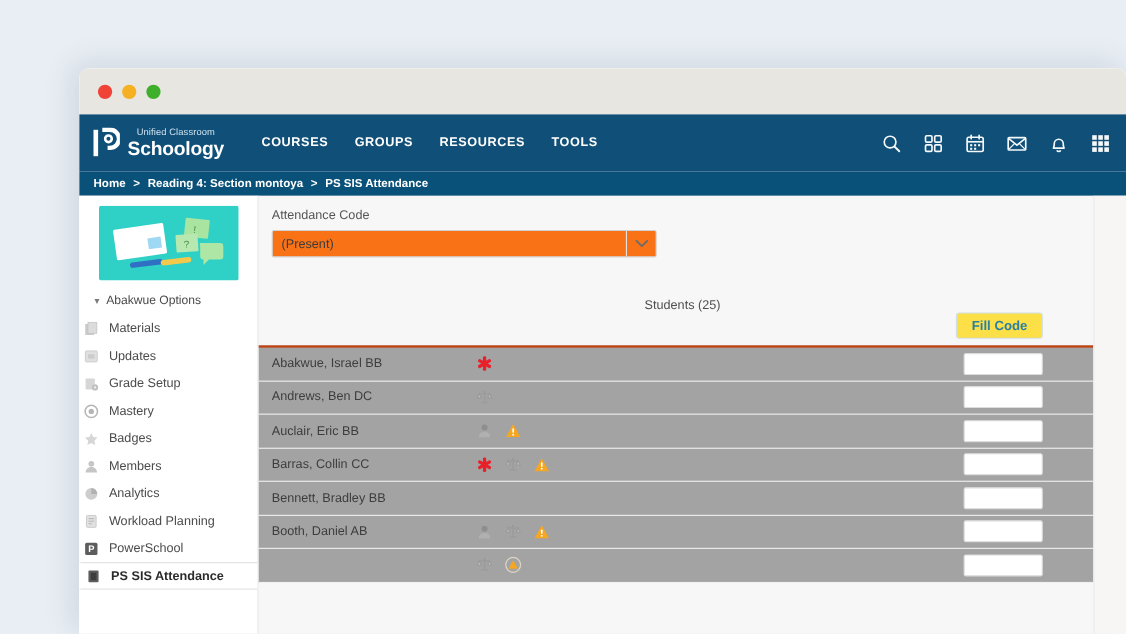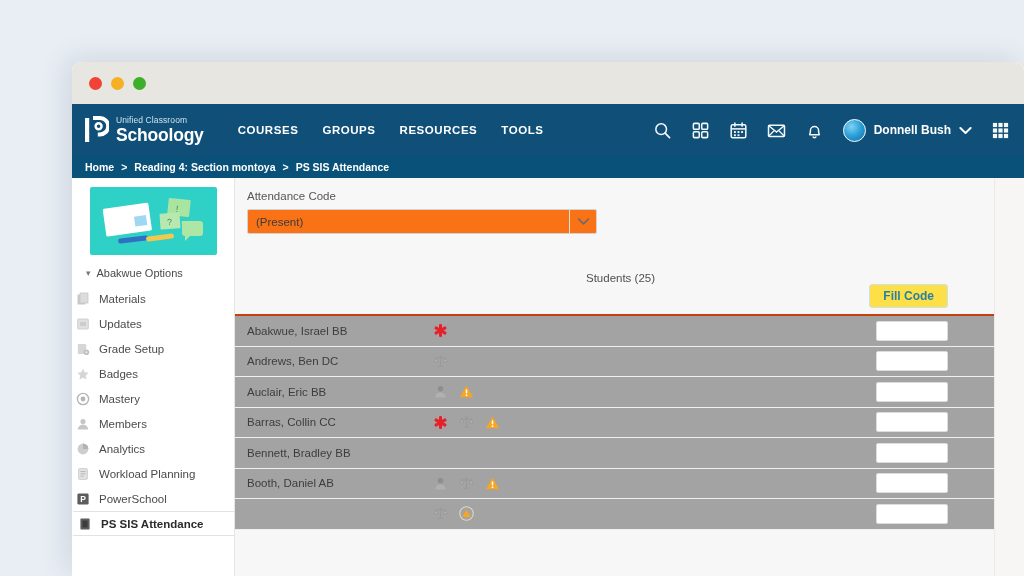--- a/index.html
+++ b/index.html
@@ -35,20 +35,21 @@
   .dot.amber { background: #f6b024; }
   .dot.green { background: #3eaf2b; }
 
   
   .topnav {
     height: 52px;
     background: #0f4f78;
     display: flex; align-items: center;
     padding: 0 14px 0 12px;
     position: relative;
+    text-align: center;
   }
   .brand { display: flex; align-items: center; gap: 7px; }
   .logo-mark { width: 25px; height: 28px; flex: 0 0 auto; }
   .brand-text { line-height: 1; }
   .brand-top {
     font-size: 8.5px; color: #cfe2ee; letter-spacing: .1px;
     display: block; margin-bottom: 2px;
   }
   .brand-main {
     font-size: 17.5px; font-weight: bold; color: #ffffff;
@@ -250,27 +251,20 @@
         <rect x="1.6" y="4.4" width="16.8" height="11.8" rx="1" fill="none" stroke="#ffffff" stroke-width="1.6"></rect>
         <polyline points="1.6,4.8 10,11.6 18.4,4.8" fill="none" stroke="#ffffff" stroke-width="1.5"></polyline>
         <line x1="1.9" y1="15.8" x2="7.4" y2="10.3" stroke="#ffffff" stroke-width="1.3"></line>
         <line x1="18.1" y1="15.8" x2="12.6" y2="10.3" stroke="#ffffff" stroke-width="1.3"></line>
       </svg>
       <svg class="navicon" viewBox="0 0 20 20">
         <path d="M5 14.4 c0-1 .7-1.3 .7-4.2 a4.3 4.3 0 0 1 8.6 0 c0 2.9 .7 3.2 .7 4.2 z" fill="none" stroke="#ffffff" stroke-width="1.6" stroke-linejoin="round"></path>
         <path d="M8.2 16.3 a1.9 1.9 0 0 0 3.6 0" fill="none" stroke="#ffffff" stroke-width="1.5"></path>
       </svg>
 
-      <div class="user">
-        <span class="avatar"></span>
-        <span class="username">Donnell Bush</span>
-        <svg width="13" height="9" viewBox="0 0 13 9">
-          <polyline points="1.4,2 6.5,7 11.6,2" fill="none" stroke="#ffffff" stroke-width="2" stroke-linecap="round" stroke-linejoin="round"></polyline>
-        </svg>
-      </div>
 
       <svg class="navicon" viewBox="0 0 20 20">
         <g fill="#ffffff">
           <rect x="2" y="2" width="4.4" height="4.4"></rect>
             <rect x="7.8" y="2" width="4.4" height="4.4"></rect>
             <rect x="13.6" y="2" width="4.4" height="4.4"></rect>
           <rect x="2" y="7.8" width="4.4" height="4.4"></rect>
             <rect x="7.8" y="7.8" width="4.4" height="4.4"></rect>
             <rect x="13.6" y="7.8" width="4.4" height="4.4"></rect>
           <rect x="2" y="13.6" width="4.4" height="4.4"></rect>
@@ -334,31 +328,31 @@
         <svg class="ico" viewBox="0 0 14 14">
           <rect x="1.8" y="2" width="8.4" height="10" rx="1" fill="#d6d6d6"></rect>
           <circle cx="10.4" cy="10.2" r="2.8" fill="#c0c0c0"></circle>
           <circle cx="10.4" cy="10.2" r="1" fill="#efefef"></circle>
         </svg>
         <span>Grade Setup</span>
       </div>
 
       <div class="navitem">
         <svg class="ico" viewBox="0 0 14 14">
-          <polygon points="7,1.6 8.7,5.3 12.7,5.8 9.8,8.6 10.6,12.6 7,10.7 3.4,12.6 4.2,8.6 1.3,5.8 5.3,5.3" fill="#d6d6d6"></polygon>
-        </svg>
-        <span>Badges</span>
-      </div>
-
-      <div class="navitem">
-        <svg class="ico" viewBox="0 0 14 14">
           <circle cx="7" cy="7" r="5.6" fill="none" stroke="#b5b5b5" stroke-width="1.4"></circle>
           <circle cx="7" cy="7" r="2.4" fill="#b5b5b5"></circle>
         </svg>
         <span>Mastery</span>
+      </div>
+
+      <div class="navitem">
+        <svg class="ico" viewBox="0 0 14 14">
+          <polygon points="7,1.6 8.7,5.3 12.7,5.8 9.8,8.6 10.6,12.6 7,10.7 3.4,12.6 4.2,8.6 1.3,5.8 5.3,5.3" fill="#d6d6d6"></polygon>
+        </svg>
+        <span>Badges</span>
       </div>
 
       <div class="navitem">
         <svg class="ico" viewBox="0 0 14 14">
           <circle cx="7" cy="4.6" r="2.6" fill="#c6c6c6"></circle>
           <path d="M1.8 12.6 a5.2 5.2 0 0 1 10.4 0 z" fill="#c6c6c6"></path>
         </svg>
         <span>Members</span>
       </div>
 

